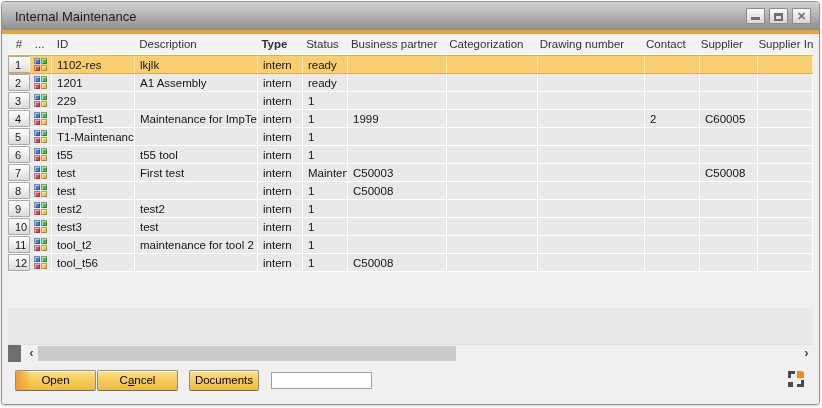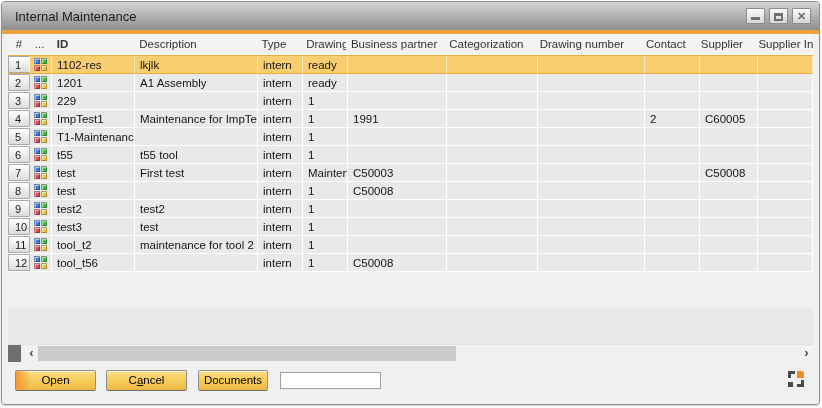--- a/index.html
+++ b/index.html
@@ -39,21 +39,21 @@
   
   .hscroll{height:18px;flex:0 0 18px;margin:0 6px;background:#f1f1f1;display:flex;align-items:stretch;border-top:1px solid #e2e2e2;}
   .sb-corner{width:13px;background:#6e6e6e;margin-right:4px;}
   .sb-btn{width:13px;display:flex;align-items:center;justify-content:center;color:#4a4a4a;font-size:13px;font-weight:bold;padding-bottom:2px;}
   .sb-thumb{width:418px;background:#cbcbcb;margin:1px 0;}
   .sb-track{flex:1 1 auto;}
 
   
   .bottombar{height:42px;flex:0 0 42px;background:#f0f0f0;display:flex;align-items:center;padding:0 0 6px 13px;position:relative;}
   .btn{height:21px;background:linear-gradient(#fbe18c,#f7cf5f 40%,#efb944);border:1px solid #8f8f8f;border-bottom-color:#6f6f6f;border-radius:2px;box-shadow:inset 0 1px 0 rgba(255,255,255,.65);font-size:11.5px;color:#000;display:flex;align-items:center;justify-content:center;white-space:nowrap;}
-  .btn-open{width:81px;position:relative;overflow:hidden;margin-right:10px;}
+  .btn-open{width:81px;position:relative;overflow:hidden;margin-right:1px;}
   .open-accent{position:absolute;left:0;top:0;bottom:0;width:15px;background:linear-gradient(to right,#f3982d,rgba(243,152,45,0));}
   .btn-cancel{width:81px;margin-right:11px;}
   .btn-cancel u{text-decoration:underline;}
   .btn-documents{width:70px;margin-right:6px;}
   .btn-rat{width:130px;}
   .task-input{width:101px;height:17px;border:1px solid #a0a0a0;background:#ffffff;margin-left:6px;font-family:"Liberation Sans",sans-serif;font-size:11.5px;padding:0 3px;outline:none;}
 
   .expand-icon{position:absolute;right:15px;top:9px;width:16px;height:16px;}
   .expand-icon .tl{position:absolute;left:0;top:0;width:7px;height:7px;border-top:3px solid #4a4a4a;border-left:3px solid #4a4a4a;}
   .expand-icon .tr{position:absolute;right:0;top:0;width:7px;height:7px;background:#f08a26;border-radius:0 3px 0 0;}
@@ -79,24 +79,24 @@
         </span>
     </span>
   </div>
 
   <div class="gold-strip"></div>
 
   <div class="grid-area">
     <div class="header-row">
         <div class="hcell center" style="width: 22px;">#</div>
         <div class="hcell" style="width: 22px;">...</div>
-        <div class="hcell" style="width: 83px; font-weight: bold;">ID</div>
+        <div class="hcell" style="width: 83px;">ID</div>
         <div class="hcell" style="width: 123px;">Description</div>
-        <div class="hcell" style="width: 45px;">Type</div>
-        <div class="hcell" style="width: 45px;">Drawing</div>
+        <div class="hcell" style="width: 45px; font-weight: bold;">Type</div>
+        <div class="hcell" style="width: 45px;">Status</div>
         <div class="hcell" style="width: 99px;">Business partner</div>
         <div class="hcell" style="width: 91px;">Categorization</div>
         <div class="hcell" style="width: 107px;">Drawing number</div>
         <div class="hcell" style="width: 55px;">Contact</div>
         <div class="hcell" style="width: 58px;">Supplier</div>
         <div class="hcell" style="flex: 1 1 auto;">Supplier In</div>
       </div>
     <div>
         <div class="row selected">
           <div class="cell numcell" style="width: 22px;">1</div>
@@ -168,21 +168,21 @@
               <span style="background: rgb(61, 126, 219);"></span>
               <span style="background: rgb(63, 190, 76);"></span>
               <span style="background: rgb(230, 72, 79);"></span>
               <span style="background: rgb(240, 198, 63);"></span>
             </span>
           </div>
           <div class="cell" style="width: 83px;">ImpTest1</div>
           <div class="cell" style="width: 123px;">Maintenance for ImpTest1</div>
           <div class="cell" style="width: 45px;">intern</div>
           <div class="cell" style="width: 45px;">1</div>
-          <div class="cell" style="width: 99px;">1991</div>
+          <div class="cell" style="width: 99px;">1999</div>
           <div class="cell" style="width: 91px;"></div>
           <div class="cell" style="width: 107px;"></div>
           <div class="cell" style="width: 55px;">2</div>
           <div class="cell" style="width: 58px;">C60005</div>
           <div class="cell" style="flex: 1 1 auto;"></div>
         </div>
         <div class="row">
           <div class="cell numcell" style="width: 22px;">5</div>
           <div class="iconcell" style="width: 22px;">
             <span class="grid-icon">

